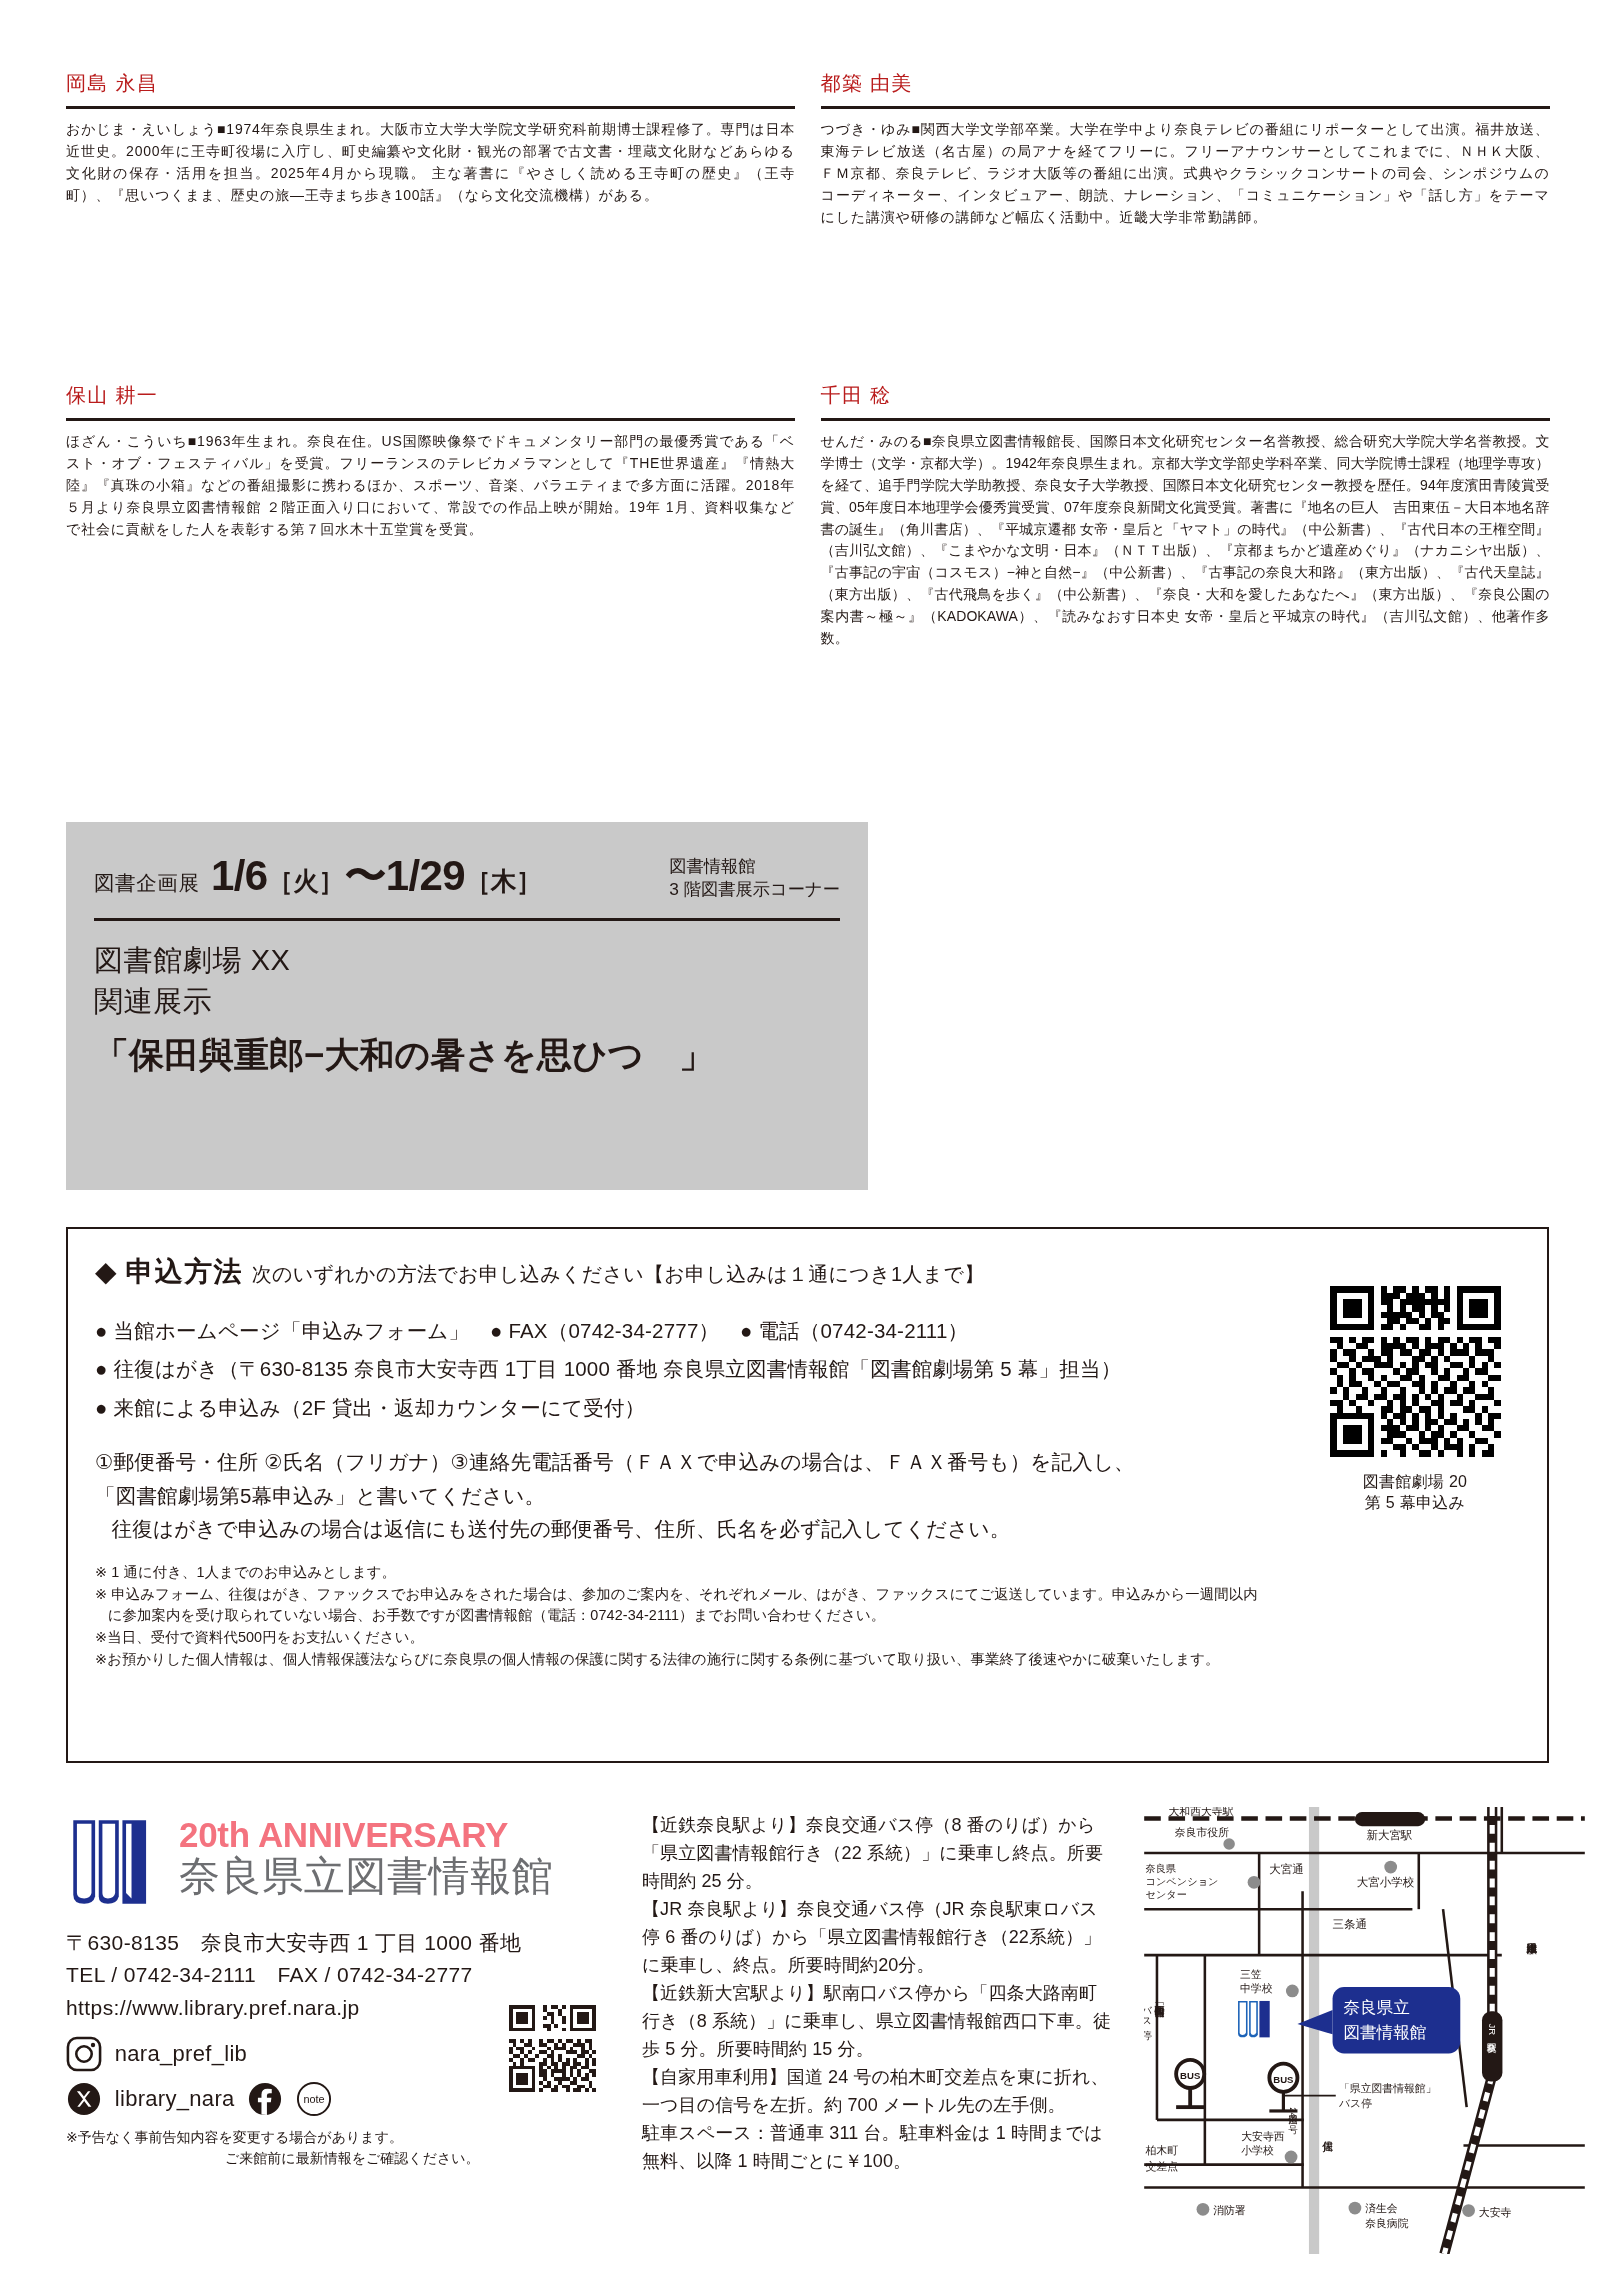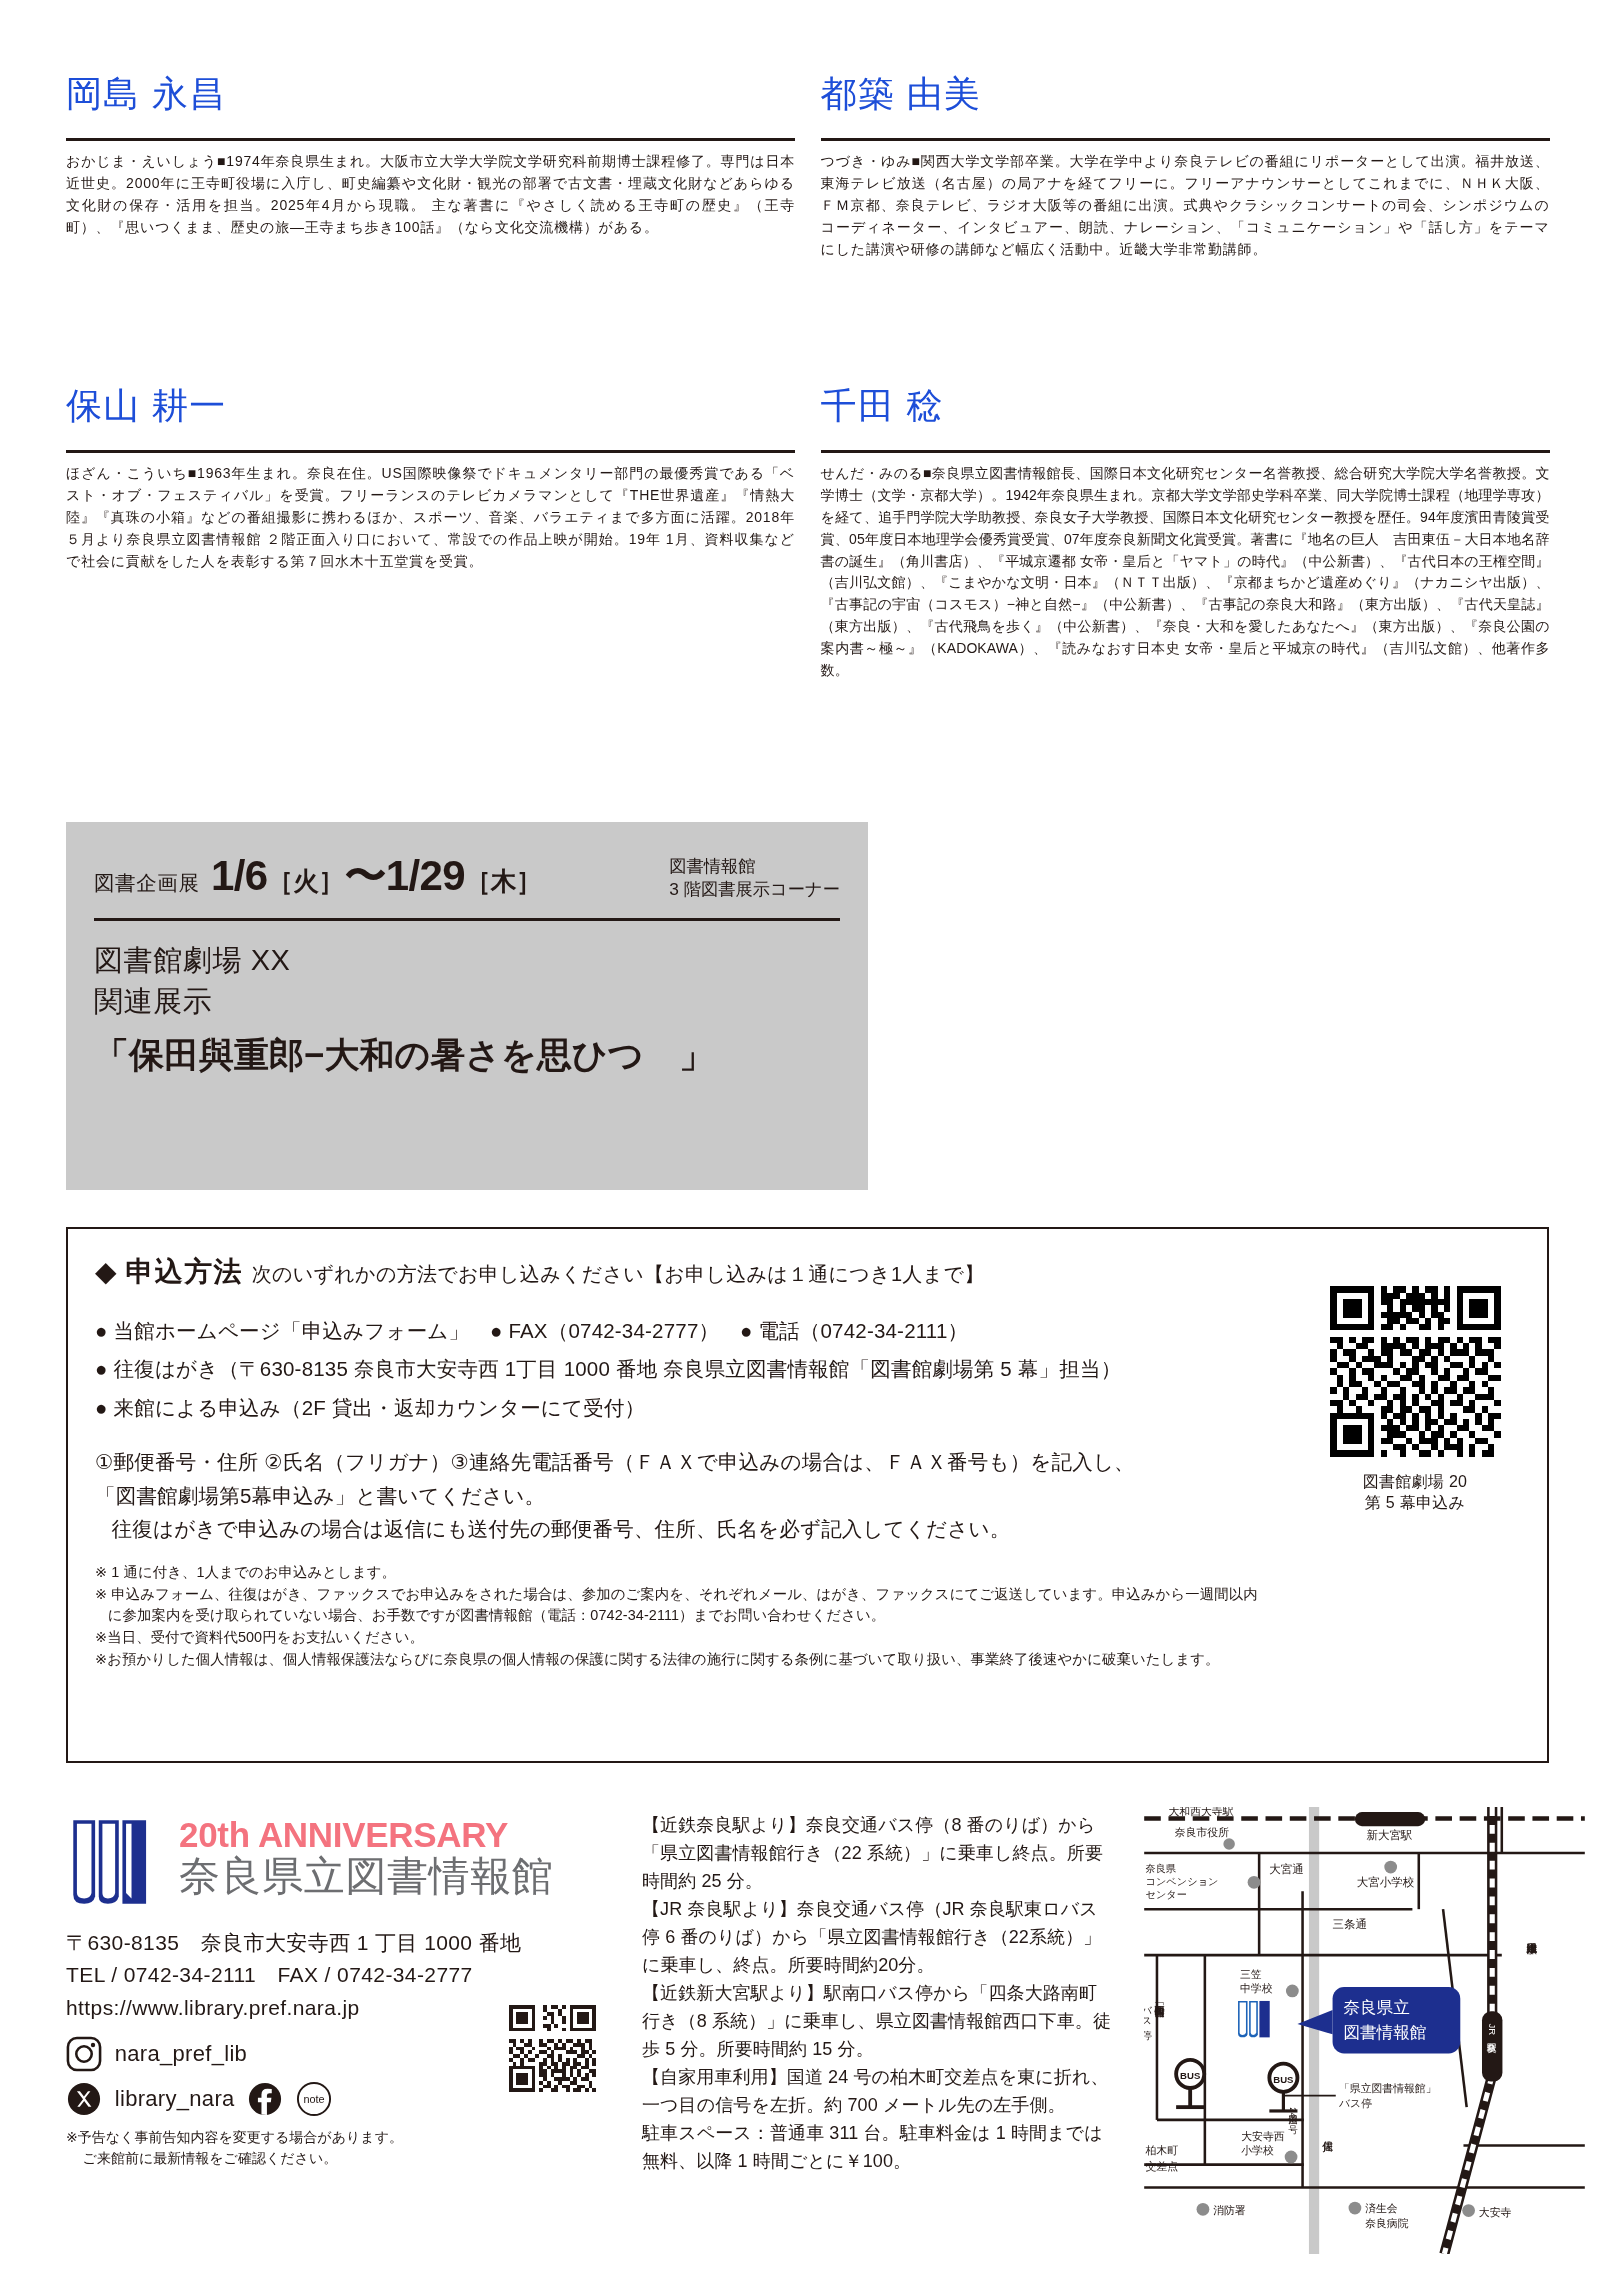--- a/index.html
+++ b/index.html
@@ -22,24 +22,24 @@
     top: 70px;
     left: 66px;
     width: 1483px;
     display: grid;
     grid-template-columns: 729px 729px;
     column-gap: 25.6px;
   }
   .prof-col { display: block; }
   .prof-block { margin-bottom: 31px; }
   .prof-name {
-    font-size: 36px;
+    font-size: 20px;
     letter-spacing: 1.3px;
-    color: #1d4ed8;
-    padding-bottom: 19px;
+    color: #b91c1c;
+    padding-bottom: 9px;
     white-space: nowrap;
   }
   .prof-rule {
     border-bottom: 3.2px solid #231815;
     margin-bottom: 10.2px;
     width: 100%;
   }
   .prof-body {
     font-size: 14px;
     line-height: 1.56;
@@ -202,21 +202,21 @@
     line-height: 1.12;
     margin-top: 2.6px;
     white-space: nowrap;
   }
   .fo-addr { margin-top: 16.6px; font-size: 21px; line-height: 1.55; letter-spacing: 0.4px; color: #231815; }
   .fo-social { margin-top: 11.5px; }
   .soc-row { display: flex; align-items: center; gap: 12.8px; margin-bottom: 9px; }
   .soc-row .handle { font-size: 22px; letter-spacing: 0.3px; }
   .ico-sq { width: 36px; height: 36px; flex: 0 0 auto; }
   .fo-note { margin-top: 10.2px; font-size: 14px; line-height: 1.5; color: #231815; }
-  .fo-note .ind { padding-left: 16.6px; display: block; }
+  .fo-note .ind { padding-left: 16.6px; display: block; text-align: center; }
 
   .fo-qr-site {
     position: absolute;
     left: 505px;
     top: 211px;
     width: 95px;
     height: 95px;
   }
 
   

